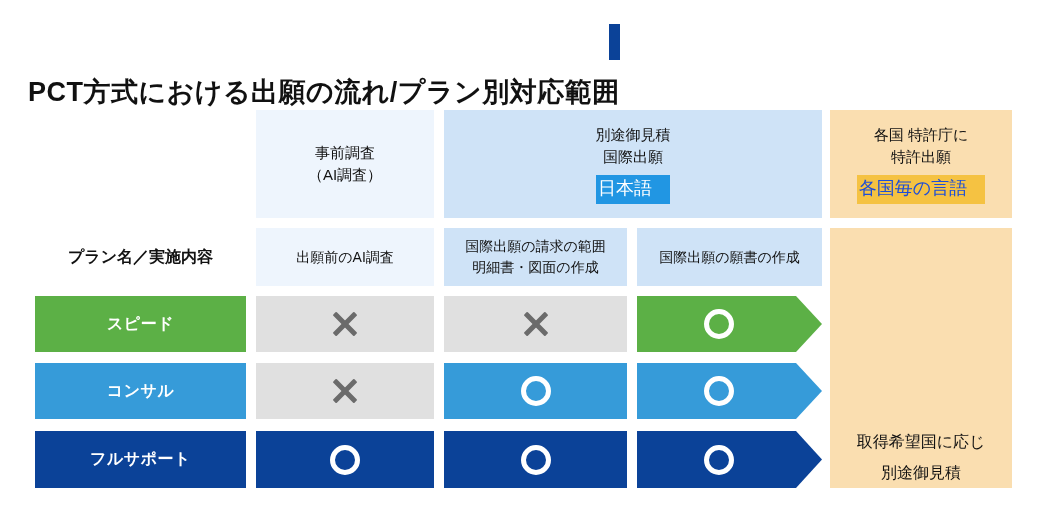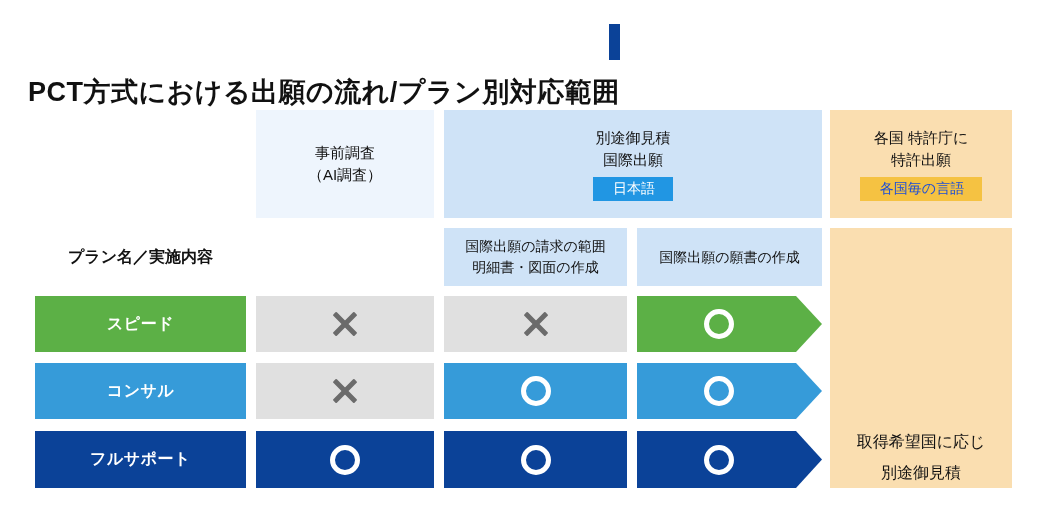--- a/index.html
+++ b/index.html
@@ -63,22 +63,22 @@
     font-size: 15px;
     line-height: 1.45;
     color: #111111;
   }
   .hdr-a { background: #eef5fd; }
   .hdr-b { background: #cfe3f7; }
   .hdr-c { background: #fadeb0; }
 
   .badge {
     margin-top: 7px;
-    padding: 3px 18px 4px 20px;
-    font-size: 14px;
+    padding: 3px 18px 4px 2px;
+    font-size: 18px;
     line-height: 1.2;
     white-space: nowrap;
   }
   .badge-blue {
     background: #2196e3;
     color: #ffffff;
   }
   .badge-gold {
     background: #f5c242;
     color: #1d4ed8;
@@ -182,20 +182,23 @@
   </div>
 
   <div class="cell hdr hdr-c" style="left:830px; top:110px; width:182px; height:108px;">
     <div>各国 特許庁に</div>
     <div>特許出願</div>
     <div class="badge badge-gold">各国毎の言語</div>
   </div>
 
   <div class="cell sub-label" style="left:35px; top:228px; width:211px; height:58px;">プラン名／実施内容</div>
 
+  <div class="cell sub sub-a" style="left:256px; top:228px; width:178px; height:58px;">
+    <div>出願前のAI調査</div>
+  </div>
 
   <div class="cell sub sub-b" style="left:444px; top:228px; width:183px; height:58px;">
     <div>国際出願の請求の範囲</div>
     <div>明細書・図面の作成</div>
   </div>
 
   <div class="cell sub sub-b" style="left:637px; top:228px; width:185px; height:58px;">
     <div>国際出願の願書の作成</div>
   </div>
 

